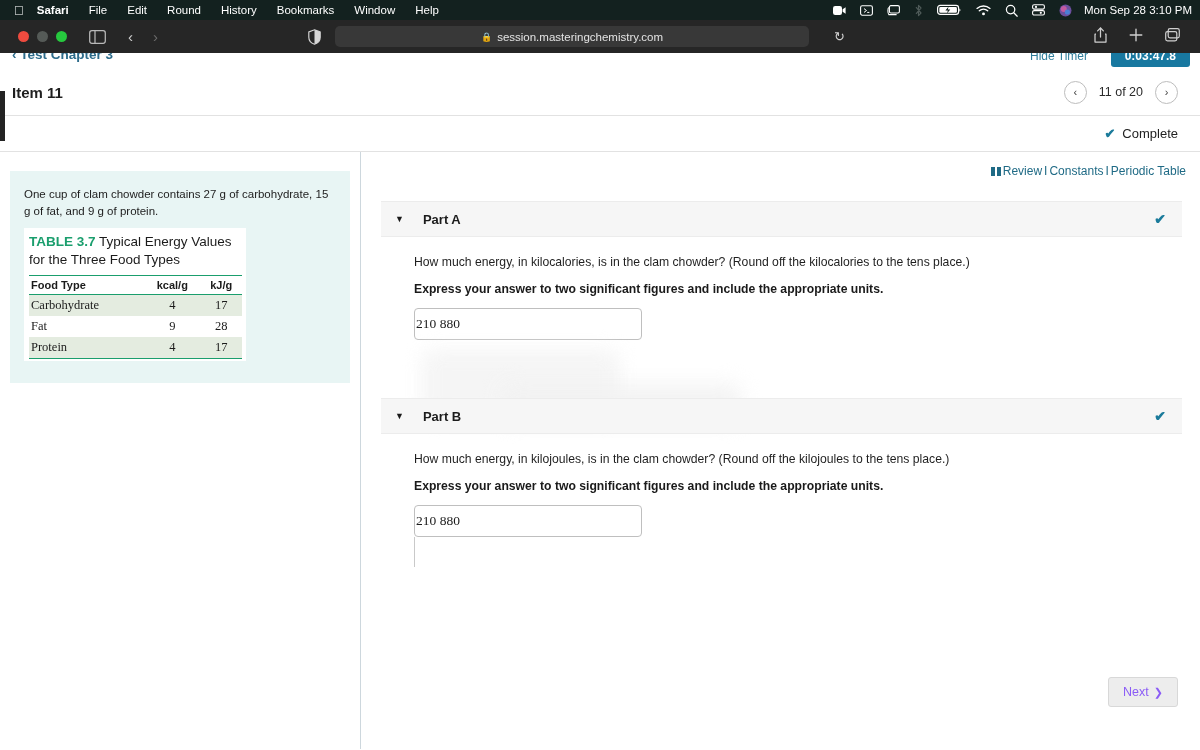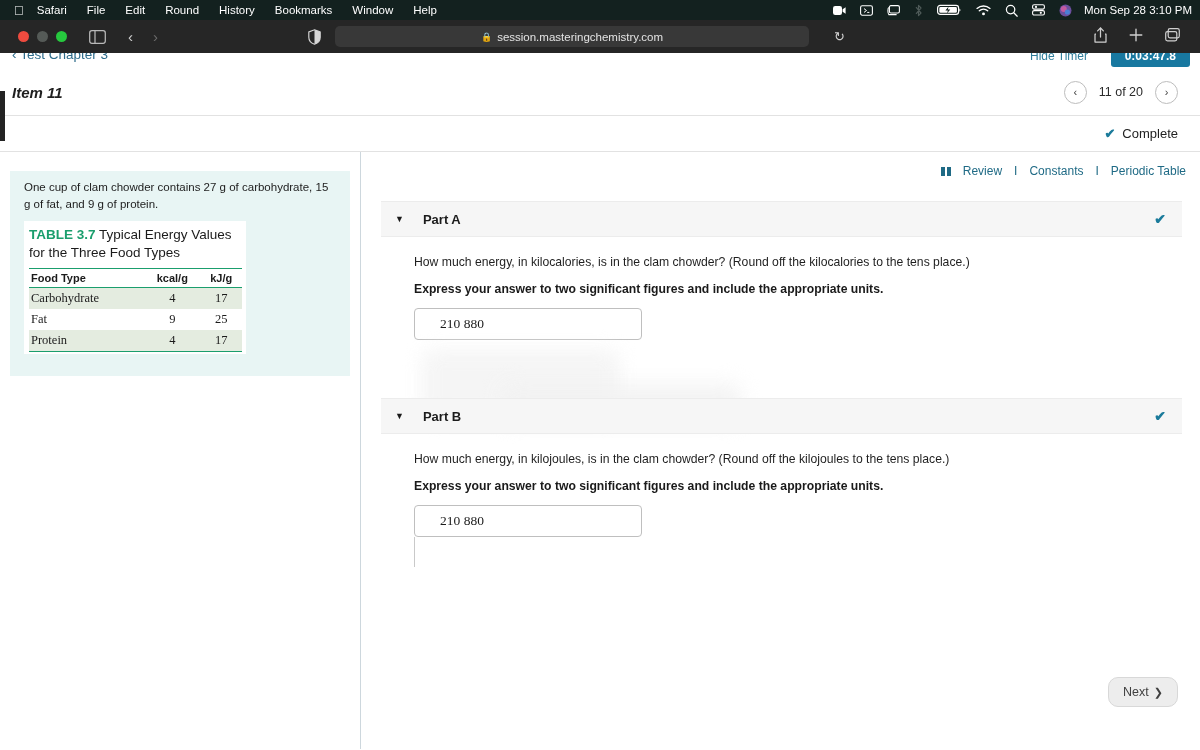--- a/index.html
+++ b/index.html
@@ -14,21 +14,21 @@
   .menubar {
     height: 20px; width: 100%;
     background: #13211f;
     display: flex; align-items: center;
     padding: 0 8px;
     color: #ffffff;
     font-size: 11.5px;
   }
   .menubar .apple { font-size: 13px; margin: 0 13px 0 6px; line-height: 1; }
   .menubar .mi { margin-right: 20px; white-space: nowrap; }
-  .menubar .mi.bold { font-weight: normal; }
+  .menubar .mi.bold { font-weight: bold; }
   .menubar .spacer { flex: 1; }
   .menubar .tray { display: flex; align-items: center; gap: 14px; margin-right: 12px; }
   .menubar .tray svg { display: block; }
   .menubar .clock { font-size: 11.5px; white-space: nowrap; }
 
   
   .toolbar {
     height: 33px; width: 100%;
     background: #262626;
     display: flex; align-items: center;
@@ -61,40 +61,40 @@
 
   
   .page { position: relative; width: 1200px; height: 697px; background: #fff; }
 
   .breadcrumb-row {
     height: 16px; position: relative; overflow: hidden;
     background: #fff;
   }
   .breadcrumb {
     position: absolute; left: 12px; top: -6px;
-    color: #2c6b8a; font-size: 13.5px; font-weight: normal;
+    color: #2c6b8a; font-size: 13.5px; font-weight: bold;
     white-space: nowrap;
   }
   .hide-timer {
     position: absolute; right: 112px; top: -4px;
     color: #2e7d9a; font-size: 12px;
   }
   .timer-btn {
     position: absolute; right: 10px; top: -8px;
     background: #1878a0; color: #fff;
     font-size: 12px; font-weight: bold;
     padding: 4px 14px; border-radius: 3px;
   }
 
   .item-row {
     height: 47px; position: relative;
     border-bottom: 1px solid #e2e2e2;
     display: flex; align-items: center;
   }
-  .item-title { margin-left: 12px; font-size: 15px; font-weight: bold; color: #1f1f1f; font-style: italic; }
+  .item-title { margin-left: 12px; font-size: 15px; font-weight: bold; color: #1f1f1f; }
   .left-accent {
     position: absolute; left: 0; top: 22px;
     width: 5px; height: 50px; background: #232323;
   }
   .pager { position: absolute; right: 22px; display: flex; align-items: center; gap: 12px; }
   .pg-btn {
     width: 23px; height: 23px; border-radius: 50%;
     border: 1px solid #bdbdbd; background: #fff;
     display: flex; align-items: center; justify-content: center;
     color: #3f3f3f; font-size: 11px;
@@ -111,21 +111,21 @@
 
   
   .body { display: flex; height: 597px; position: relative; }
   .col-left { width: 360px; position: relative; background: #fff; }
   .col-divider { width: 1px; background: #cdd7dd; }
   .col-right { flex: 1; position: relative; background: #fff; }
 
   .infobox {
     margin: 19px 10px 0 10px;
     background: #e8f5f4;
-    padding: 8px 14px 22px 14px;
+    padding: 15px 14px 22px 14px;
     min-height: 196px;
   }
   .info-text { font-size: 11.5px; color: #1d1d1d; line-height: 1.45; }
   .table-card { margin-top: 9px; background: #ffffff; padding: 2px 2px 2px 0; width: 222px; }
   .tbl-title { font-size: 13.5px; line-height: 1.3; padding: 3px 4px 2px 5px; }
   .tbl-title .lbl { color: #1a9e6d; font-weight: bold; }
   .tbl-title .rest { color: #1b1b1b; }
   table.energy { border-collapse: collapse; width: 213px; margin-left: 5px; margin-top: 5px; }
   table.energy th, table.energy td { font-size: 11px; padding: 3px 2px; }
   table.energy thead th {
@@ -137,21 +137,21 @@
   table.energy tbody td {
     font-family: "Liberation Serif", serif; font-size: 12.5px; color: #1b1b1b;
   }
   table.energy tbody td.num { text-align: center; }
   table.energy tbody tr.alt td { background: #e4ece0; }
   table.energy tbody tr:last-child td { border-bottom: 1.6px solid #1a9e6d; }
 
   
   .refs {
     position: absolute; right: 14px; top: 12px;
-    display: flex; align-items: center; gap: 12px;
+    display: flex; align-items: center; gap: 2px;
     font-size: 12px; color: #1f6a85;
   }
   .refs .book { display: flex; gap: 1.5px; }
   .refs .book i { display: block; width: 4px; height: 9px; background: #1f6a85; }
   .refs .sep { color: #1f6a85; }
 
   .part { margin: 0 18px 0 20px; }
   .part-header {
     height: 36px; background: #f6f6f6;
     display: flex; align-items: center;
@@ -162,21 +162,21 @@
   .part-label { margin-left: 19px; font-size: 13px; font-weight: bold; color: #1c1c1c; }
   .part-check { position: absolute; right: 16px; color: #1b7b9b; font-size: 14px; font-weight: bold; }
   .part-body { padding: 18px 0 0 33px; }
   .q-text { font-size: 12.2px; color: #1f1f1f; margin-bottom: 13px; }
   .q-hint { font-size: 12.2px; color: #1a1a1a; font-weight: bold; margin-bottom: 12px; }
   .answer-box {
     width: 228px; height: 32px;
     border: 1px solid #bfbfbf; border-radius: 4px;
     background: #fff;
     display: flex; align-items: center;
-    padding-left: 25px;
+    padding-left: 1px;
     font-family: "Liberation Serif", serif; font-size: 13.5px; color: #1b1b1b;
   }
   .ghost {
     position: absolute; left: 60px; top: 197px;
     width: 200px; height: 70px;
     background: #f4f4f4;
     filter: blur(9px);
     border-radius: 14px;
     opacity: .85;
   }
@@ -188,23 +188,23 @@
     border-radius: 10px;
     opacity: .9;
   }
   .stub-line {
     width: 1px; height: 30px; background: #c9c9c9;
     margin-left: 0px;
   }
   .next-btn {
     position: absolute; right: 22px; bottom: 42px;
     background: #ededed; border: 1px solid #d8d8d8;
-    border-radius: 10px;
+    border-radius: 3px;
     padding: 7px 14px;
-    font-size: 12.5px; color: #404040;
+    font-size: 12.5px; color: #8b5cf6;
     display: flex; align-items: flex-end; gap: 5px;
   }
   .next-btn .chev { font-size: 11px; }
 </style>
 </head>
 <body>
 
 <div class="menubar">
   <span class="apple"></span>
   <span class="mi bold">Safari</span>
@@ -374,21 +374,21 @@
             </thead>
             <tbody>
               <tr class="alt">
                 <td>Carbohydrate</td>
                 <td class="num">4</td>
                 <td class="num">17</td>
               </tr>
               <tr>
                 <td>Fat</td>
                 <td class="num">9</td>
-                <td class="num">25</td>
+                <td class="num">28</td>
               </tr>
               <tr class="alt">
                 <td>Protein</td>
                 <td class="num">4</td>
                 <td class="num">17</td>
               </tr>
             </tbody>
           </table>
         </div>
       </div>

